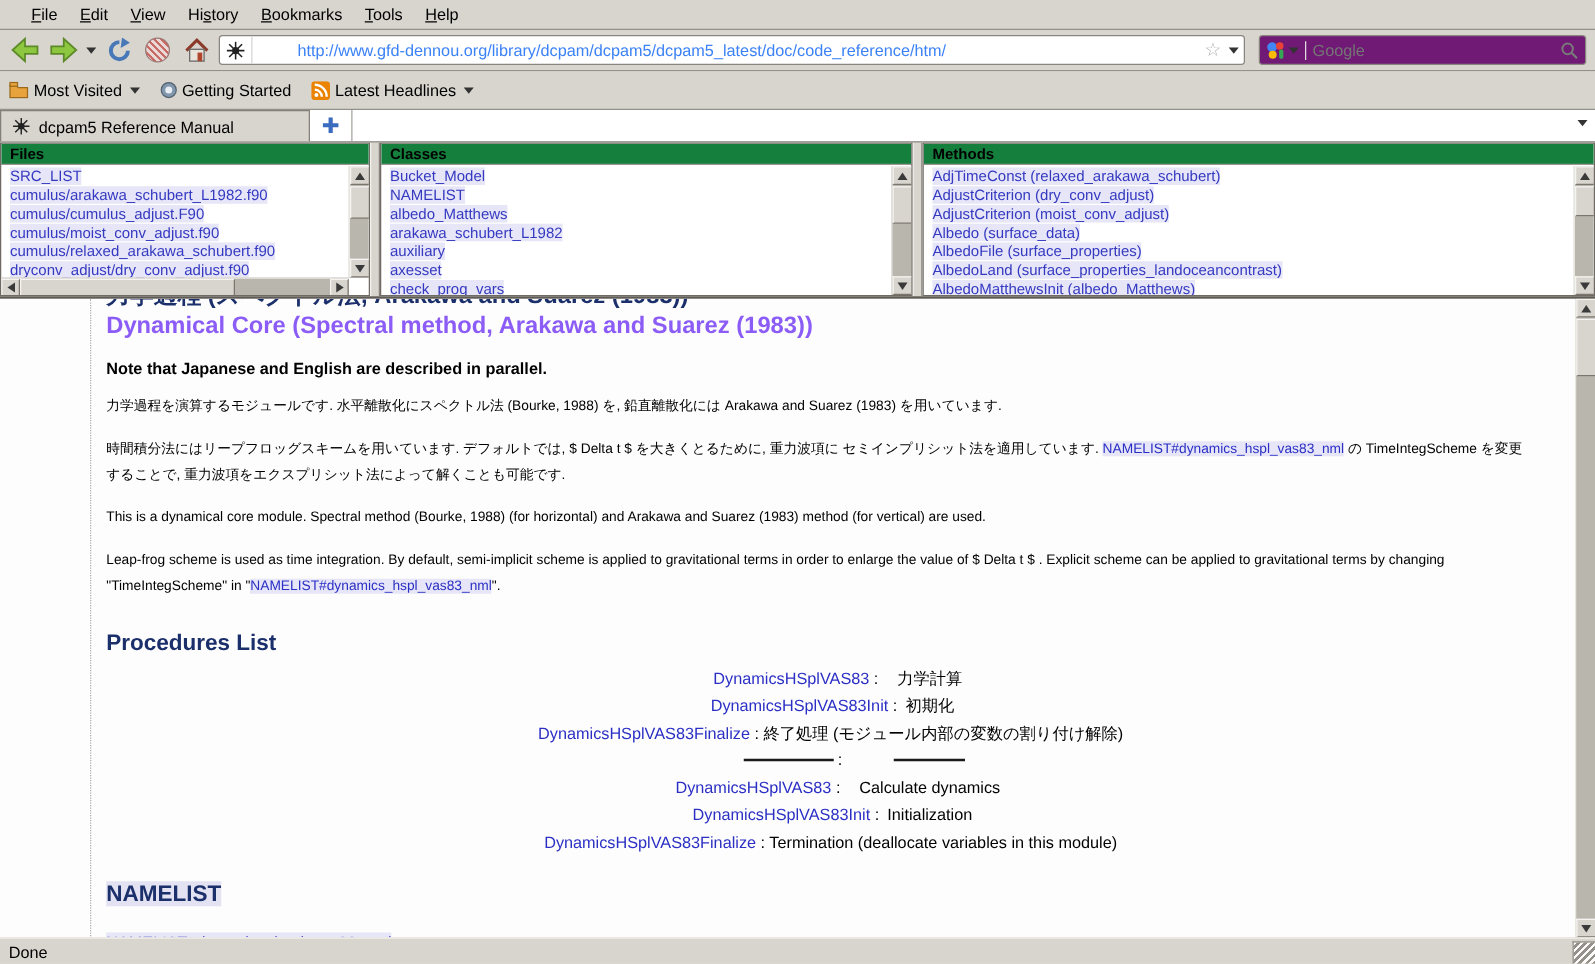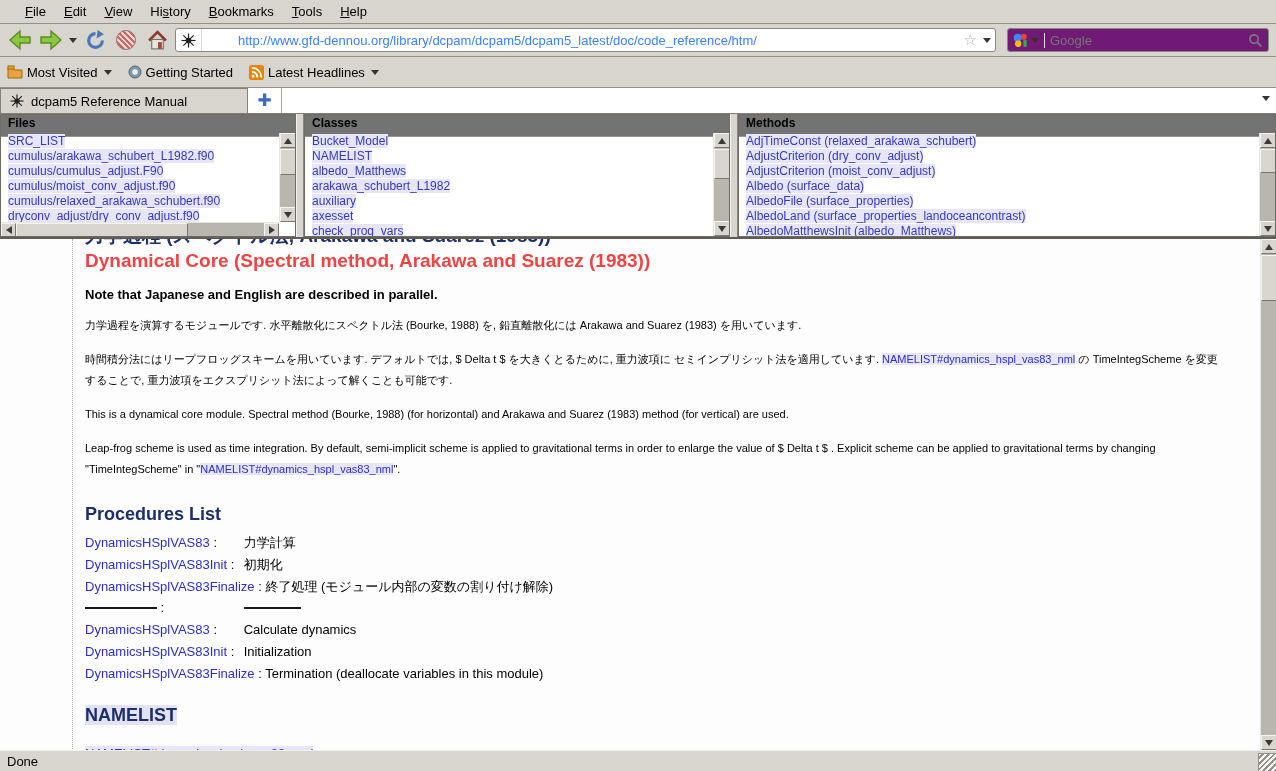--- a/index.html
+++ b/index.html
@@ -36,21 +36,21 @@
   .newtab { width:34px; height:25px; display:flex; align-items:center; justify-content:center; color:#3c6cc0; font-size:17px; font-weight:bold; border-right:1px solid #a8a49d; }
   .alltabs { position:absolute; right:6px; top:8px; }
 
   
   .frames { height:123px; display:flex; background:#9a968f; }
   .frame { position:relative; background:#fff; border:1px solid #6f6b64; overflow:hidden; }
   .frame-files { width:296px; }
   .frame-classes { width:426px; }
   .frame-methods { width:538px; }
   .vdivider { width:8px; background:#d8d4ce; border-left:1px solid #f4f2ef; border-right:1px solid #8a867f; }
-  .frame-header { height:22px; background:#737373; border-bottom:1px solid #9a968f; font-weight:bold; font-size:12px; padding:1px 12px 0 7px; }
+  .frame-header { height:17px; background:#15803d; border-bottom:1px solid #9a968f; font-weight:bold; font-size:12px; padding:1px 12px 0 7px; }
   .frame-list { position:absolute; left:0; right:16px; top:18px; bottom:0; overflow:hidden; padding:1px 0 0 7px; font-size:12px; line-height:15px; white-space:nowrap; }
   .frame-files .frame-list { bottom:14px; }
   .flink { color:#3539c0; background:#e6e6f8; cursor:pointer; }
 
   
   .vsb { position:absolute; right:0; top:18px; bottom:0; width:16px; background:#b9b6ae; border-left:1px solid #e8e6e1; }
   .frame-files .vsb { bottom:14px; }
   .sb-btn { position:absolute; left:0; width:16px; height:15px; background:#d8d4ce; border:1px solid; border-color:#f5f4f1 #7b776f #7b776f #f5f4f1; display:flex; align-items:center; justify-content:center; }
   .sb-up { top:0; } .sb-down { bottom:0; }
   .tri-up { width:0;height:0;border-left:4px solid transparent;border-right:4px solid transparent;border-bottom:6px solid #3a3a3a; }
@@ -64,29 +64,29 @@
   .hsb-thumb { position:absolute; top:0; left:15px; width:62%; height:14px; background:#d8d4ce; border:1px solid; border-color:#f5f4f1 #7b776f #7b776f #f5f4f1; }
 
   
   .main { position:relative; height:513px; background:#fff; border-top:2px solid #5f5b55; overflow:hidden; }
   .main-content { position:absolute; left:0; top:0; right:16px; bottom:0; overflow:hidden; background:#fdfdfd; }
   .content-inner { margin-left:72px; border-left:1px dotted #b0b0b0; padding:0 16px 0 12px; min-height:100%; }
   .main-vsb { position:absolute; right:0; top:0; bottom:0; width:16px; background:#b9b6ae; border-left:1px solid #e8e6e1; }
 
   .clip-line { height:8px; overflow:hidden; }
   .clip-line .h1jp { display:block; margin-top:-16px; font-size:19px; font-weight:bold; color:#1b2f6b; }
-  h1.page-title { font-size:19px; color:#ef4444; margin-top:3px; }
+  h1.page-title { font-size:19px; color:#8b5cf6; margin-top:3px; }
   .note { margin-top:15px; font-weight:bold; font-size:13px; }
   .para { margin-top:13px; font-size:11px; line-height:21px; max-width:1140px; }
   .ilink { color:#2b2fc4; background:#e6e6f8; cursor:pointer; }
   .ilink:empty { display:none; }
   .seg-t:empty { display:none; }
   h2.section { font-size:18px; color:#1b2f6b; margin-top:24px; }
   h2.section .hl { background:#e2e2f2; }
-  .proc-table { margin-top:9px; }
+  .proc-table { margin-top:9px;text-align:center; }
   .proc-row { margin:7px 0; font-size:13px; height:15px; }
   .proc-name-wrap { display:inline-block; min-width:155px; }
   .proc-link { color:#2b2fc4; cursor:pointer; }
   .proc-colon { color:#000; }
   .proc-row.divider .proc-link { display:inline-block; width:72px; height:2px; background:#1a1a1a; vertical-align:3px; }
   .proc-row.divider .proc-desc { display:inline-block; width:57px; height:2px; background:#1a1a1a; vertical-align:3px; }
   .bottom-link { display:inline-block; margin-top:20px; color:#2b2fc4; text-decoration:underline; background:#e6e6f8; font-size:13px; cursor:pointer; }
 
   
   .statusbar { height:21px; background:#d8d4ce; border-top:1px solid #f2f0ec; display:flex; align-items:center; padding-left:7px; font-size:13px; position:relative; }

